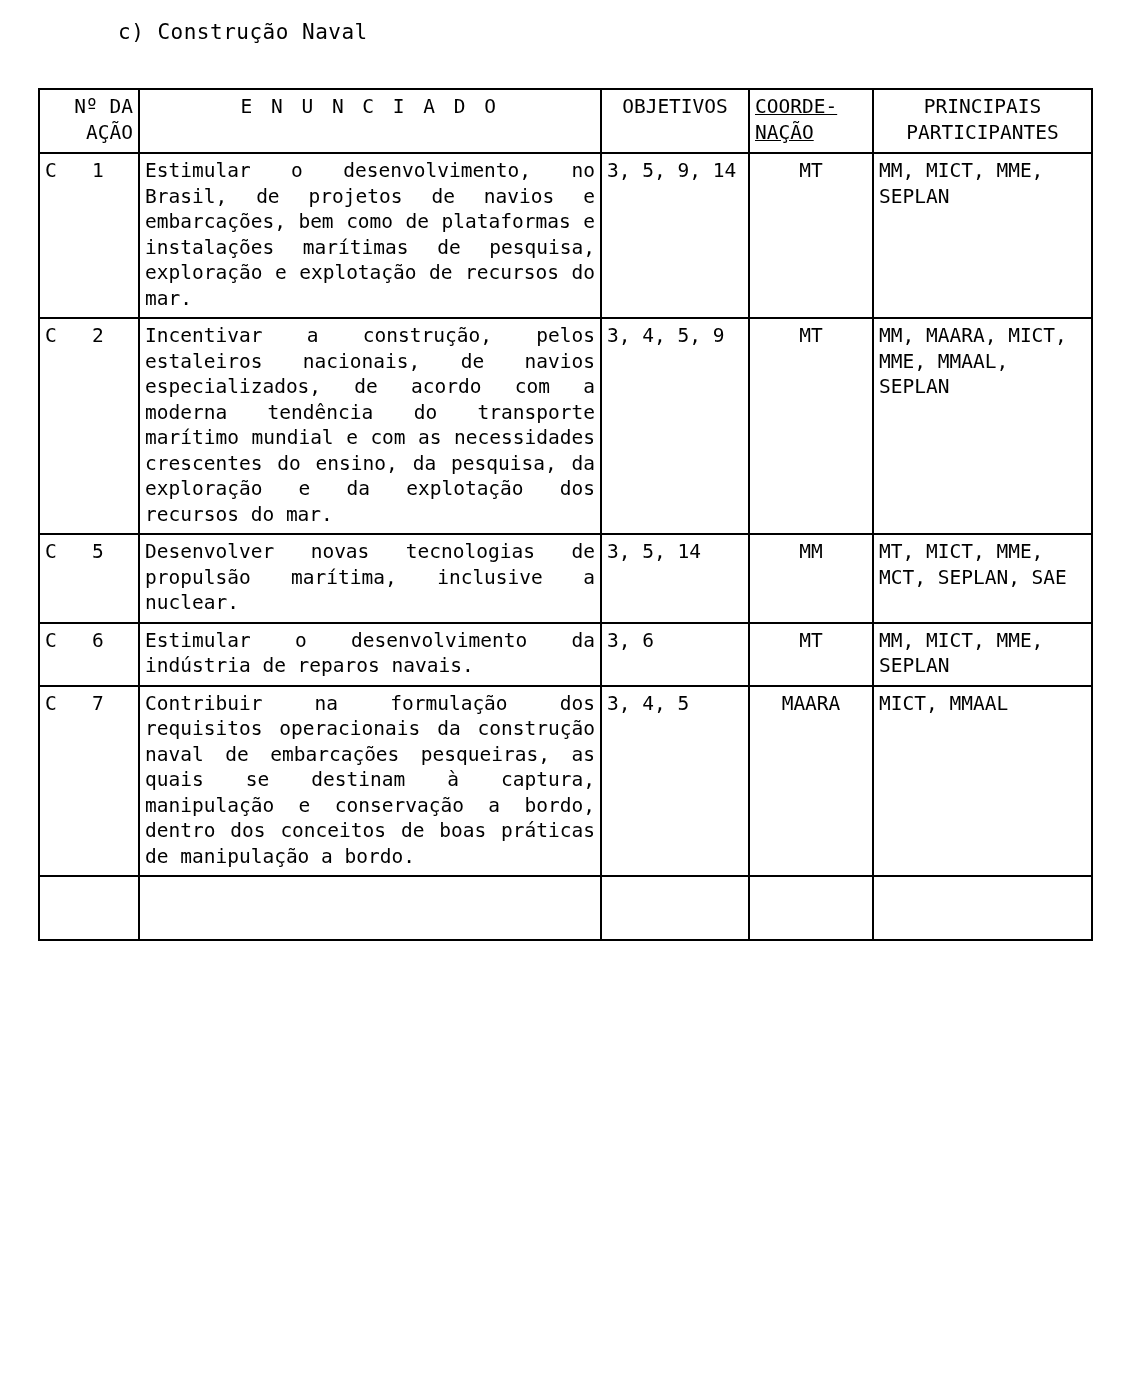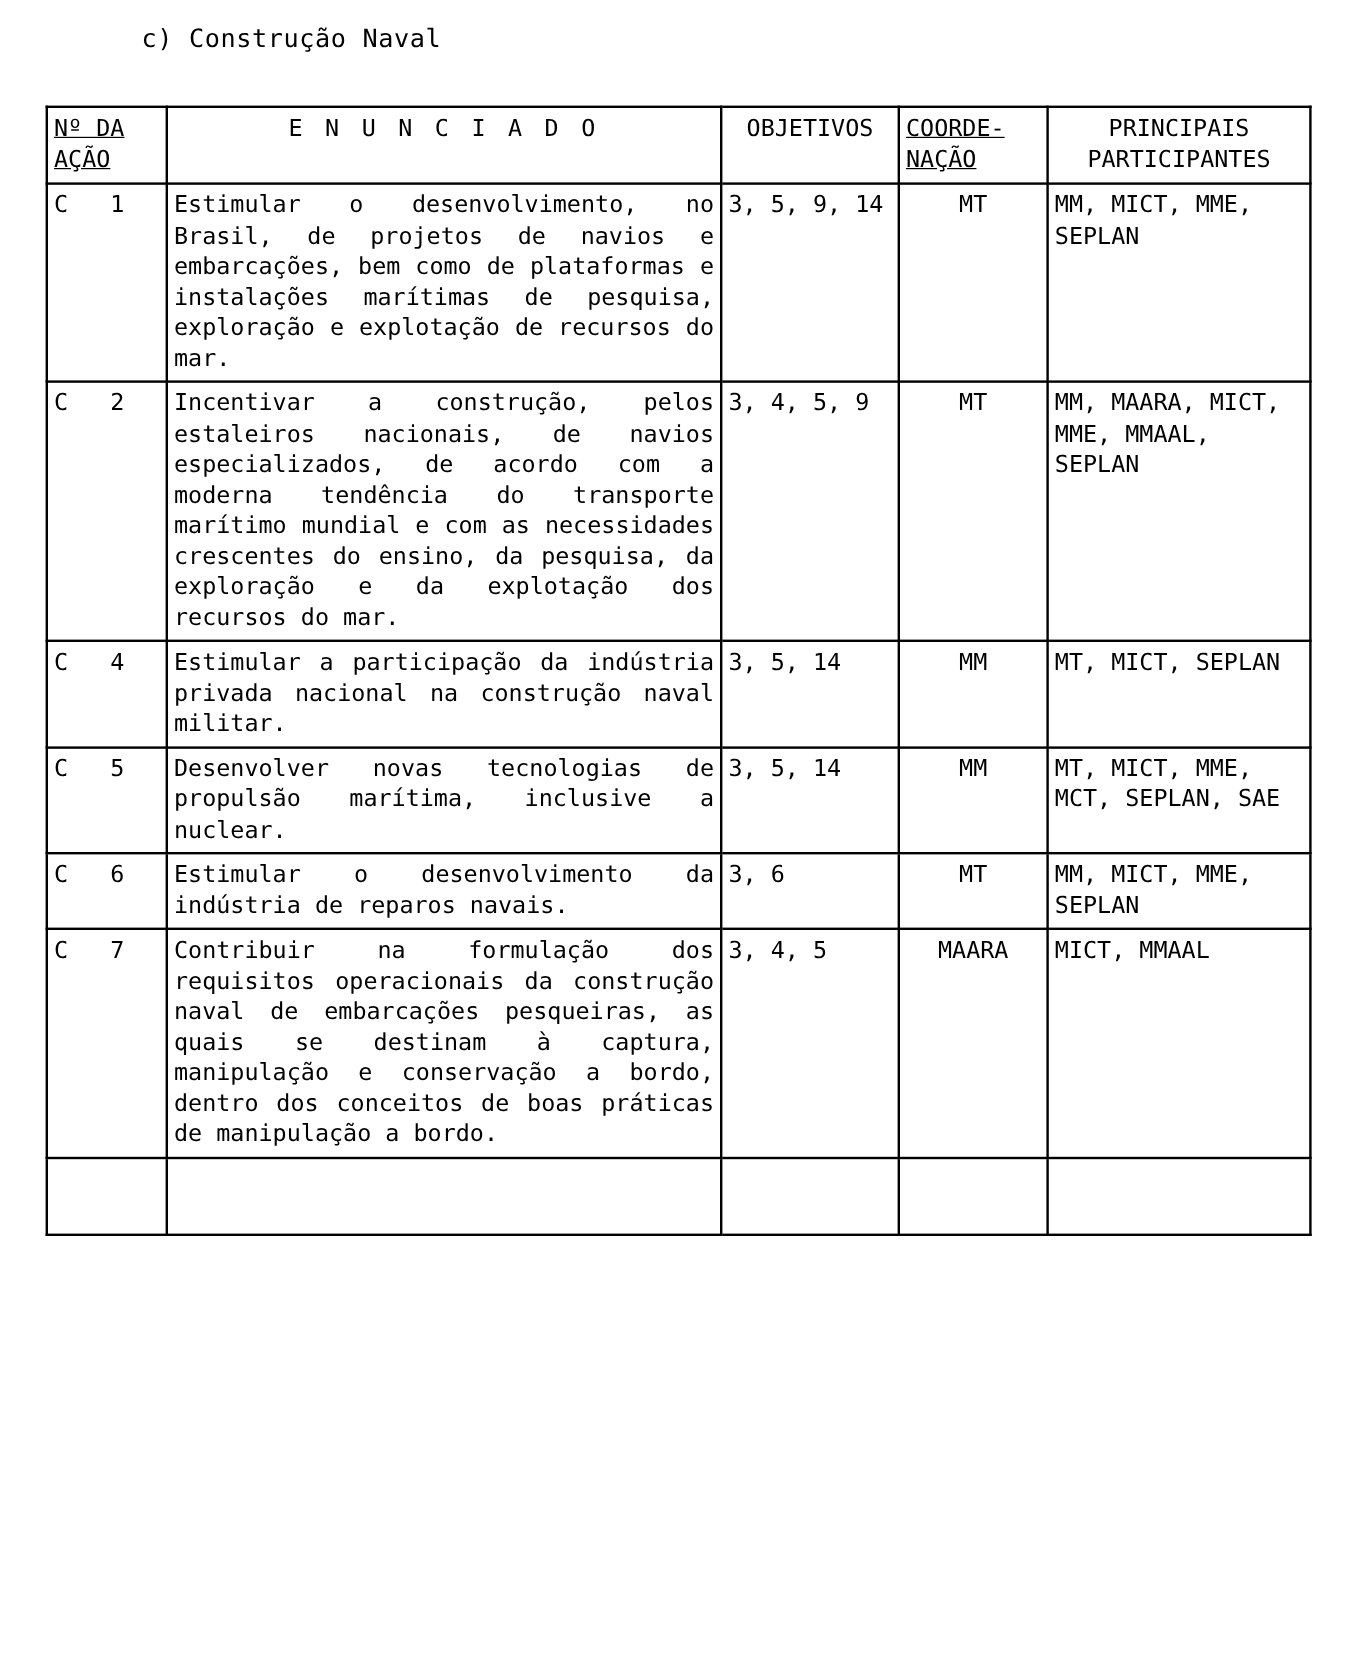--- a/index.html
+++ b/index.html
@@ -52,24 +52,23 @@
   col.c-coord  { width: 124px; }
   col.c-part   { width: 219px; }
 
   thead th {
     font-weight: normal;
     text-align: center;
     padding-top: 8px;
     padding-bottom: 8px;
   }
   th.h-num {
-    text-align: left;
+    text-align: right;
     padding-left: 7px;
     line-height: 26px;
-    text-decoration: underline;
   }
   th.h-text { letter-spacing: 3.5px; }
   th.h-obj  { }
   th.h-coord {
     text-align: left;
     padding-left: 8px;
     line-height: 26px;
     text-decoration: underline;
   }
   th.h-part { line-height: 26px; }
@@ -145,27 +144,20 @@
         <td class="p-cell">MM, MICT, MME, SEPLAN</td>
       </tr>
       <tr>
         <td class="n-cell">C   2</td>
         <td class="e-cell">Incentivar a construção, pelos estaleiros nacionais, de navios especializados, de acordo com a moderna  tendência do transporte  marítimo mundial e com as  necessidades crescentes do ensino, da pesquisa, da exploração e da explotação dos recursos  do mar.</td>
         <td class="o-cell">3, 4, 5, 9</td>
         <td class="c-cell">MT</td>
         <td class="p-cell">MM,    MAARA, MICT,   MME, MMAAL, SEPLAN</td>
       </tr>
       <tr>
-        <td class="n-cell">C   4</td>
-        <td class="e-cell">Estimular a participação  da indústria privada   nacional na construção naval militar.</td>
-        <td class="o-cell">3, 5, 14</td>
-        <td class="c-cell">MM</td>
-        <td class="p-cell">MT,  MICT, SEPLAN</td>
-      </tr>
-      <tr>
         <td class="n-cell">C   5</td>
         <td class="e-cell">Desenvolver novas   tecnologias de propulsão  marítima, inclusive a nuclear.</td>
         <td class="o-cell">3, 5, 14</td>
         <td class="c-cell">MM</td>
         <td class="p-cell">MT, MICT, MME, MCT, SEPLAN, SAE</td>
       </tr>
       <tr>
         <td class="n-cell">C   6</td>
         <td class="e-cell">Estimular o  desenvolvimento da indústria de reparos  navais.</td>
         <td class="o-cell">3, 6</td>

